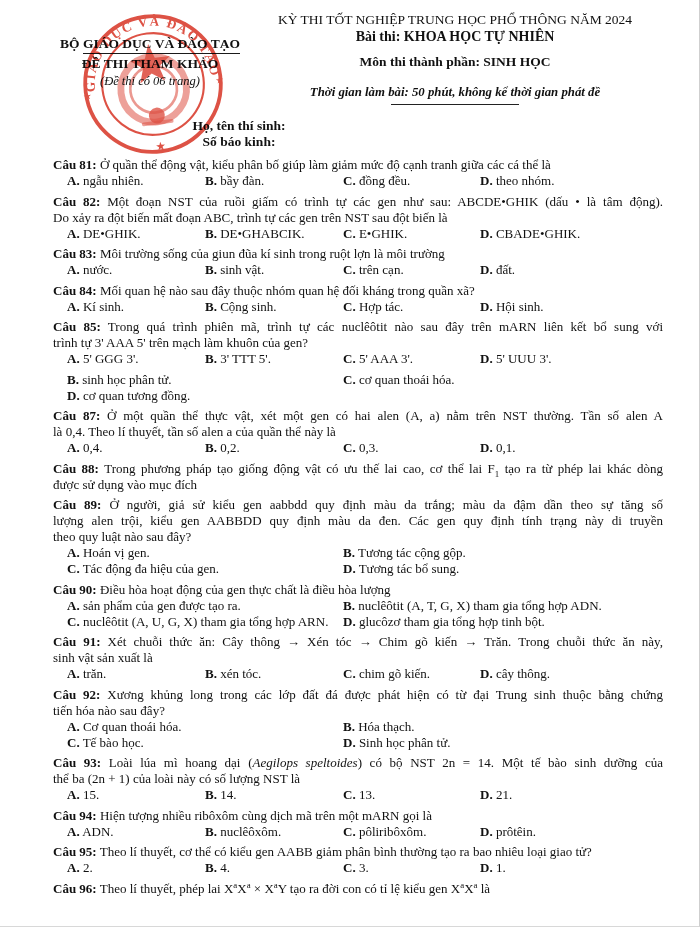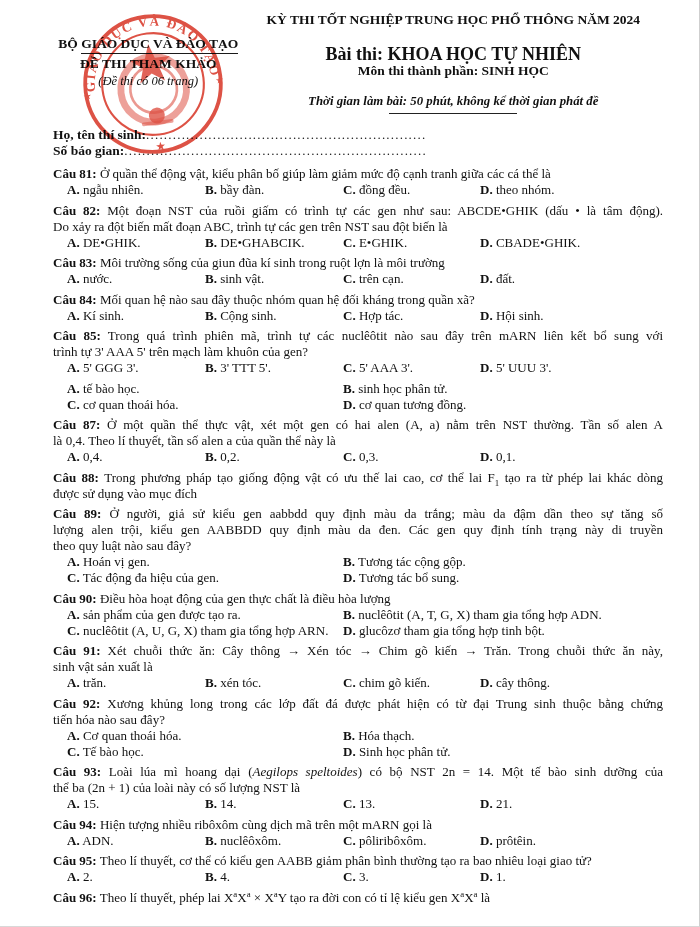--- a/index.html
+++ b/index.html
@@ -15,28 +15,28 @@
     padding:8px 36px 6px 53px;
   }
   
   .hdr { display:flex; width:100%; margin-left:-23px; }
   .hdr-left { width:240px; text-align:center; padding-top:4px;margin-top:24px; }
   .hdr-right { flex:1; text-align:center; padding-top:4px; }
   .ministry { font-weight:bold; font-size:13.5px; white-space:nowrap; }
   .ministry .u { border-bottom:1.4px solid #1a1a1a; padding-bottom:1.5px; }
   .exam-type { font-weight:bold; font-size:13.5px; margin-top:4px; }
   .pages-note { font-style:italic; font-size:12.5px; margin-top:1px; }
-  .exam-title { font-weight:bold; font-size:13.5px; white-space:nowrap; }
-  .hline2 { font-weight:bold; font-size:18px; margin-top:18px; }
-  .hline3 { font-weight:bold; font-size:13.5px; margin-top:1px; }
+  .exam-title { font-weight:normal; font-size:13.5px; white-space:nowrap; }
+  .hline2 { font-weight:bold; font-size:14px; margin-top:1px; }
+  .hline3 { font-weight:bold; font-size:13.5px; margin-top:9px; }
   .duration { font-weight:bold; font-style:italic; font-size:12.8px; margin-top:14px; }
   .hrule { width:128px; border-top:1.5px solid #222; margin:4px auto 0; }
   
   .cand { margin-top:13px; }
-  .cand-row { display:flex; width:372px; align-items:flex-start; height:16px; }
+  .cand-row { display:flex; width:372px; align-items:center; height:16px;flex-direction:column; }
   .cand-row .lbl { font-weight:bold; font-size:13.5px; white-space:nowrap; }
   .cand-row .dots { flex:1; overflow:hidden; white-space:nowrap; letter-spacing:1.2px; color:#222; }
   
   .stamp {
     position:absolute; left:63px; top:-6px; width:180px; height:180px;
     mix-blend-mode:multiply; opacity:.88; pointer-events:none;
     transform:rotate(-7deg); z-index:5;
   }
   
   .questions { margin-top:7px; }
@@ -95,21 +95,21 @@
       <div class="hrule"></div>
     </div>
   </div>
 
   <div class="cand">
     <div class="cand-row">
       <span class="lbl">Họ, tên thí sinh:</span>
       <span class="dots">........................................................................................................................................</span>
     </div>
     <div class="cand-row">
-      <span class="lbl">Số báo gian:</span>
+      <span class="lbl">Số báo kinh:</span>
       <span class="dots">........................................................................................................................................</span>
     </div>
   </div>
 
   <div class="questions">
       <div class="q">
         <div class="stem"><span class="qn">Câu 81:</span> Ở quần thể động vật, kiểu phân bố giúp làm giảm mức độ cạnh tranh giữa các cá thể là</div>
         <div class="opts c4">
           <div class="opt"><b>A.</b> ngẫu nhiên.</div>
           <div class="opt"><b>B.</b> bầy đàn.</div>
@@ -150,21 +150,20 @@
         <div class="stem">trình tự 3' AAA 5' trên mạch làm khuôn của gen?</div>
         <div class="opts c4">
           <div class="opt"><b>A.</b> 5' GGG 3'.</div>
           <div class="opt"><b>B.</b> 3' TTT 5'.</div>
           <div class="opt"><b>C.</b> 5' AAA 3'.</div>
           <div class="opt"><b>D.</b> 5' UUU 3'.</div>
         </div>
       </div>
       <div class="q">
         <div class="opts c2">
-          <div class="opt"><b>A.</b> tế bào học.</div>
           <div class="opt"><b>B.</b> sinh học phân tử.</div>
           <div class="opt"><b>C.</b> cơ quan thoái hóa.</div>
           <div class="opt"><b>D.</b> cơ quan tương đồng.</div>
         </div>
       </div>
       <div class="q">
         <div class="stem just"><span class="qn">Câu 87:</span> Ở một quần thể thực vật, xét một gen có hai alen (A, a) nằm trên NST thường. Tần số alen A</div>
         <div class="stem">là 0,4. Theo lí thuyết, tần số alen a của quần thể này là</div>
         <div class="opts c4">
           <div class="opt"><b>A.</b> 0,4.</div>

